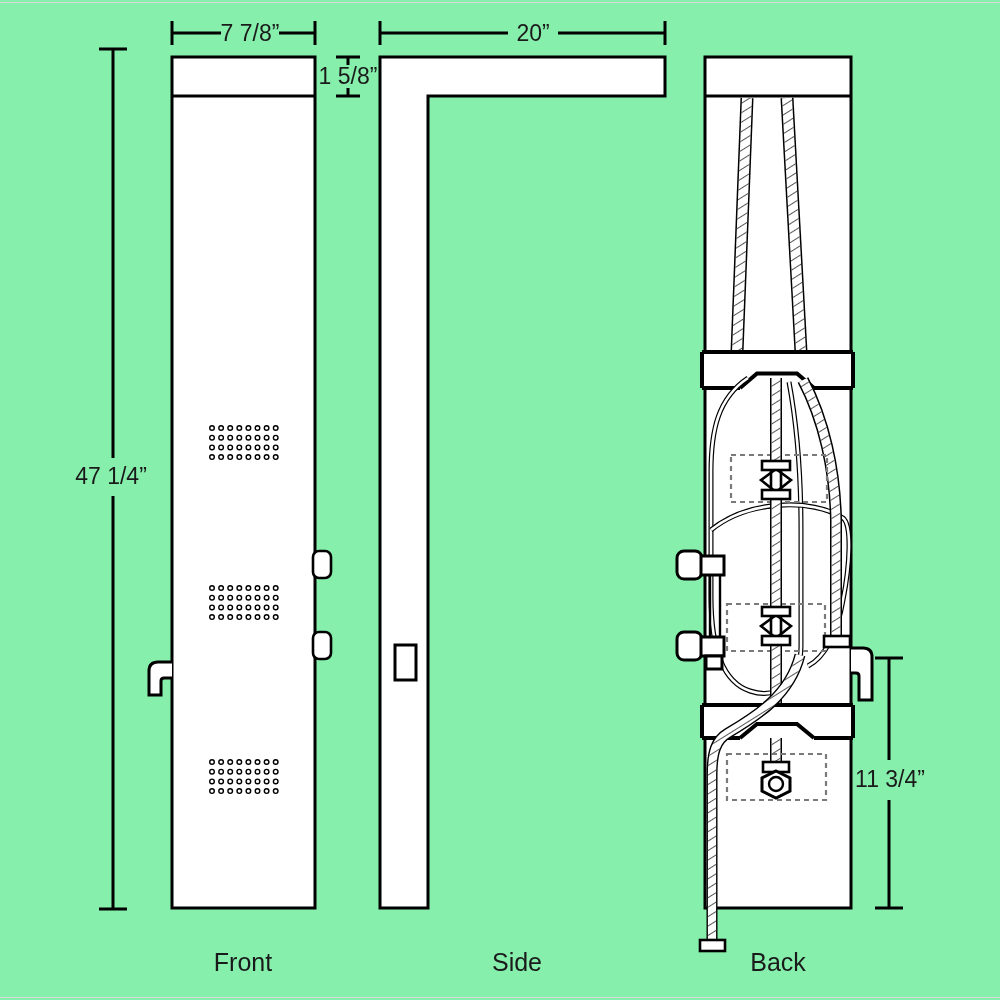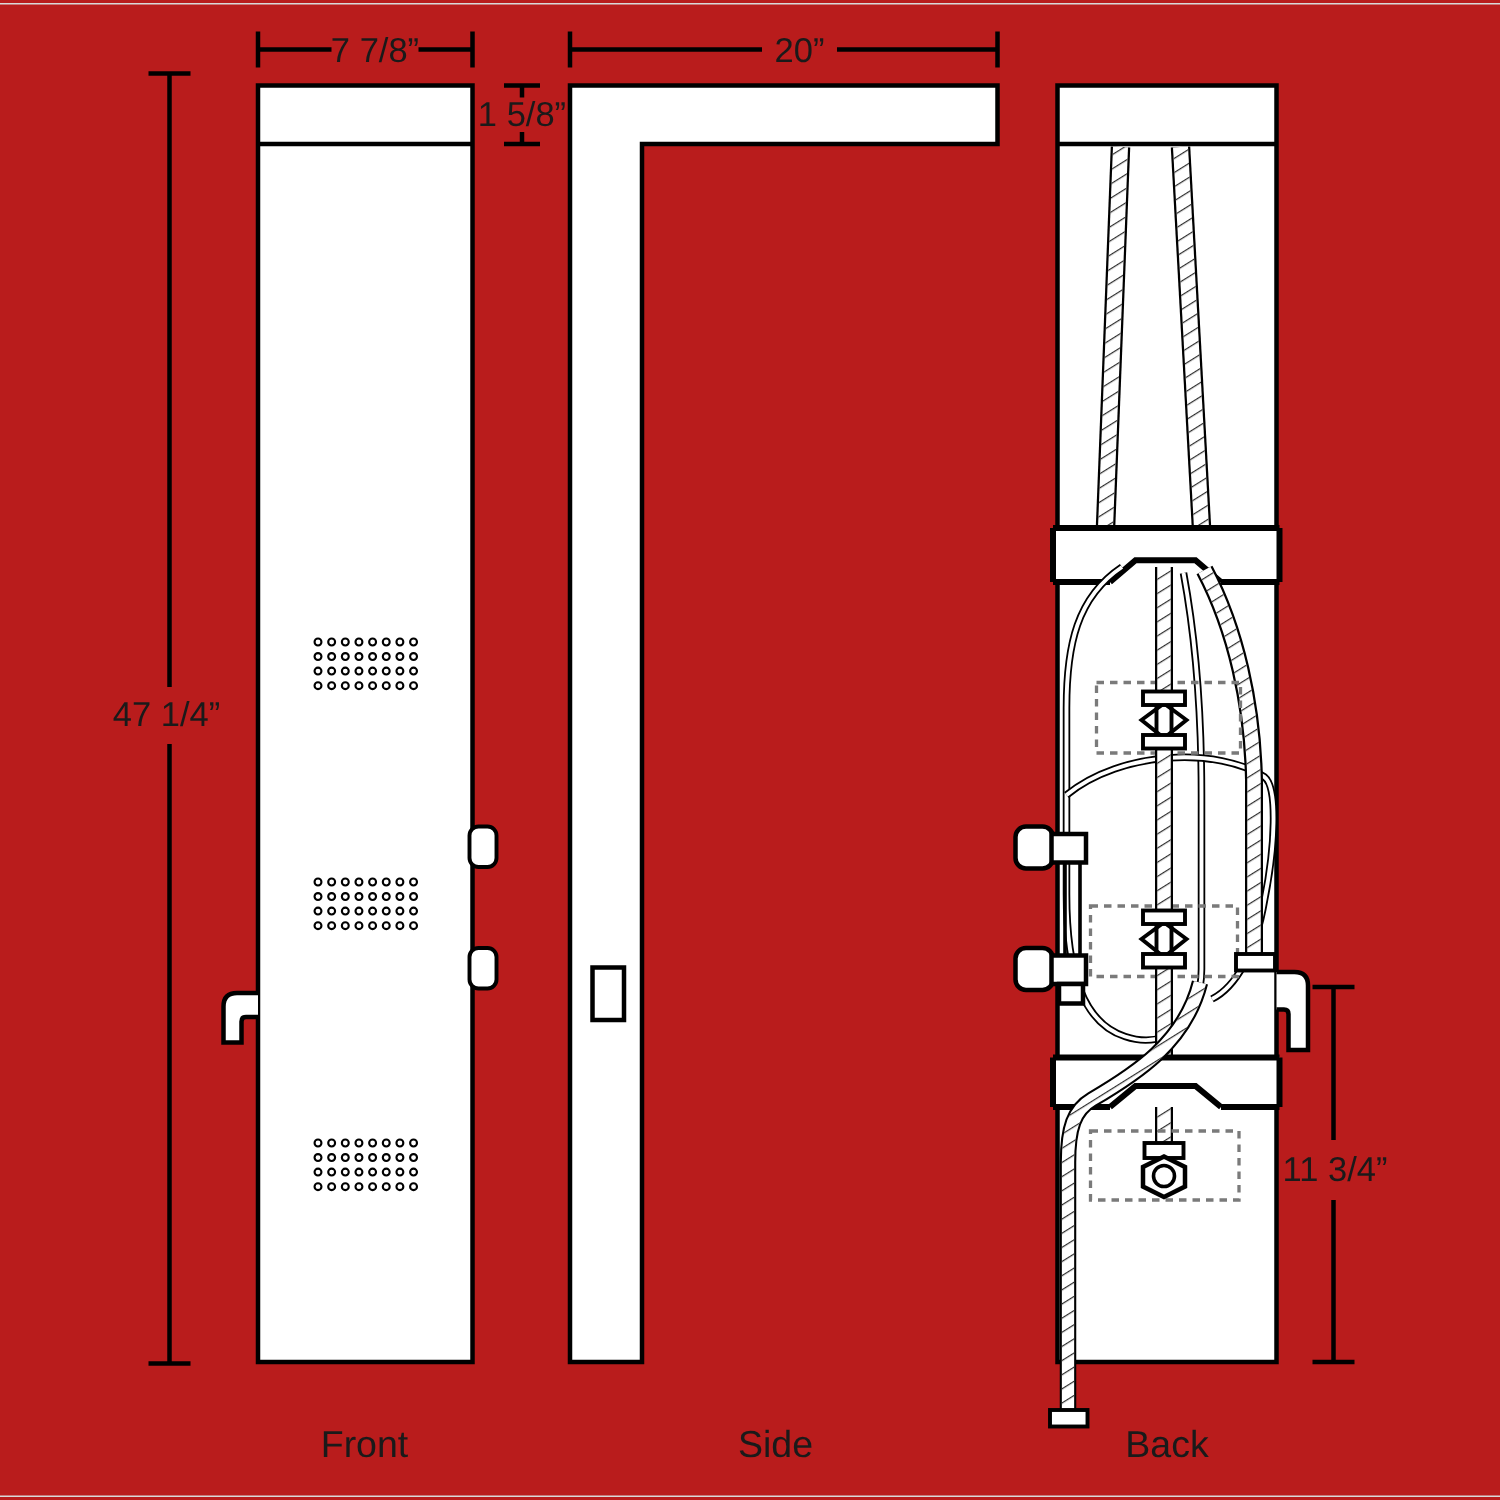--- a/index.html
+++ b/index.html
@@ -1,17 +1,17 @@
 <!DOCTYPE html>
 <html><head>
 <meta charset="utf-8">
 <style>
   html,body{margin:0;padding:0;background:#ffffff;}
   .canvas{
-    position:relative;width:1000px;height:1000px;background:#b91c1c;
+    position:relative;width:1000px;height:1000px;background:#86efac;
     font-family:"Liberation Sans",sans-serif;overflow:hidden;text-align:right;
   }
   .frame-line{position:absolute;left:0;width:1000px;height:1px;background:#d9d9d9;}
   svg text{fill:#1a1a1a;font-family:"Liberation Sans",sans-serif;}
   .dim-text{font-size:23px;}
   .view-label{font-size:25px;}
 </style>
 </head>
 <body>
 

